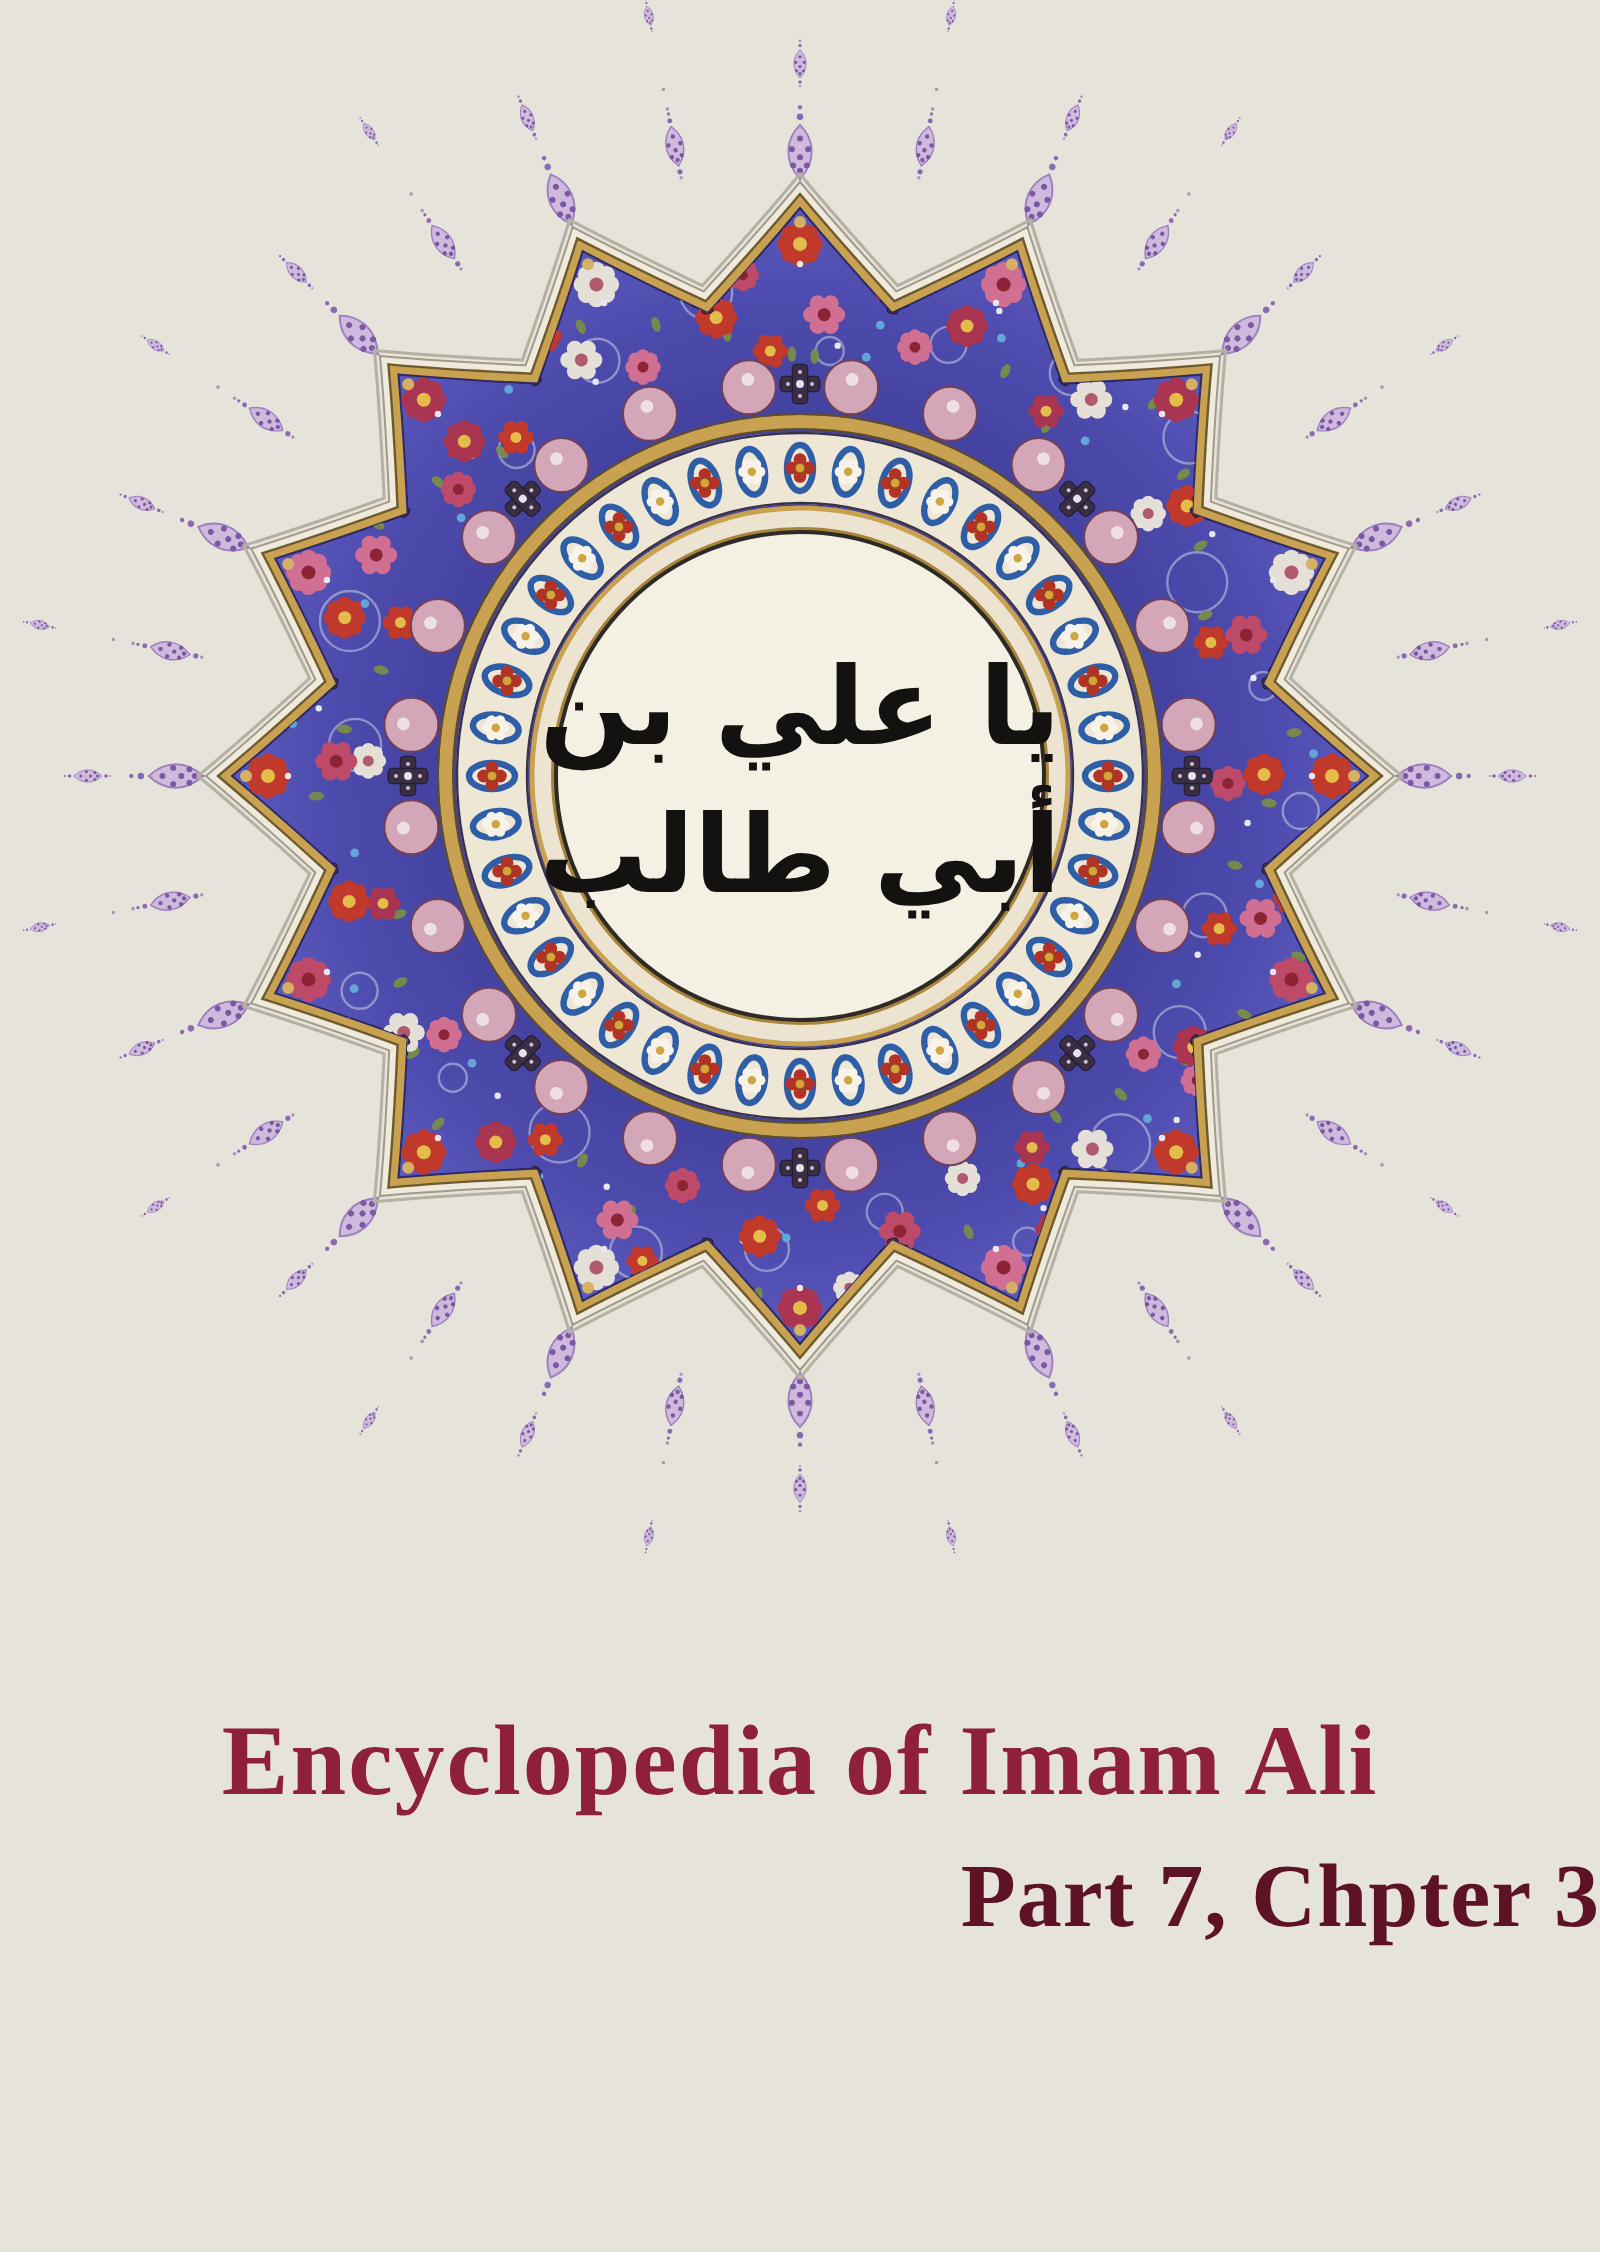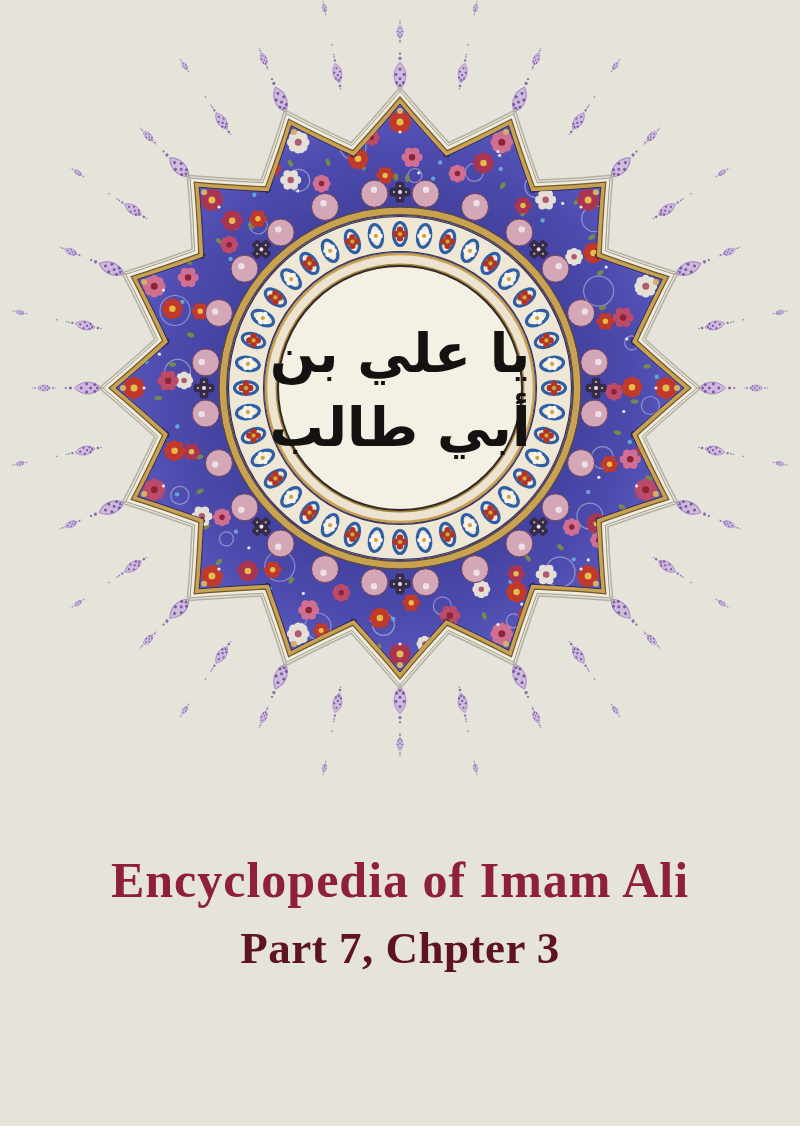--- a/index.html
+++ b/index.html
@@ -14,21 +14,21 @@
   svg{display:block;}
   .page-title{
     position:absolute;top:839px;left:0;right:0;margin:16px;
     text-align:center;
     font:bold 50px/1 "Liberation Serif",serif;
     letter-spacing:1px;
     color:#8e2039;
   }
   .page-subtitle{
     position:absolute;top:926px;left:0;right:0;margin:0;
-    text-align:center;
+    text-align:right;
     font:bold 45px/1 "Liberation Serif",serif;
     letter-spacing:0.5px;
     color:#5e1226;
   }
   .callig{
     font-family:"DejaVu Sans",sans-serif;
     font-weight:bold;
     fill:#141210;
   }
 </style>

